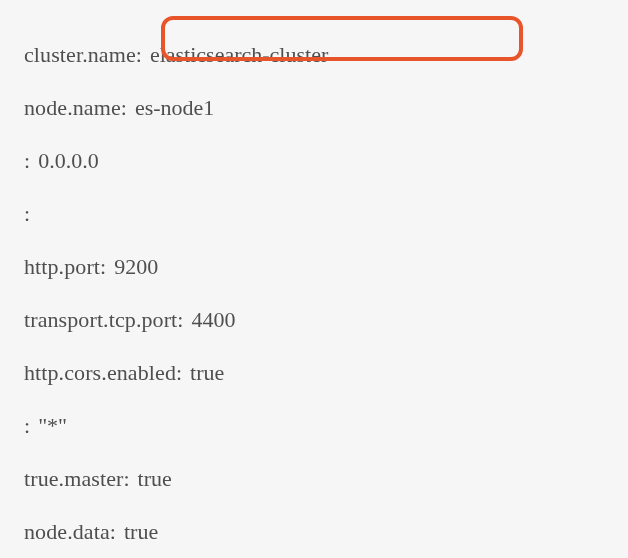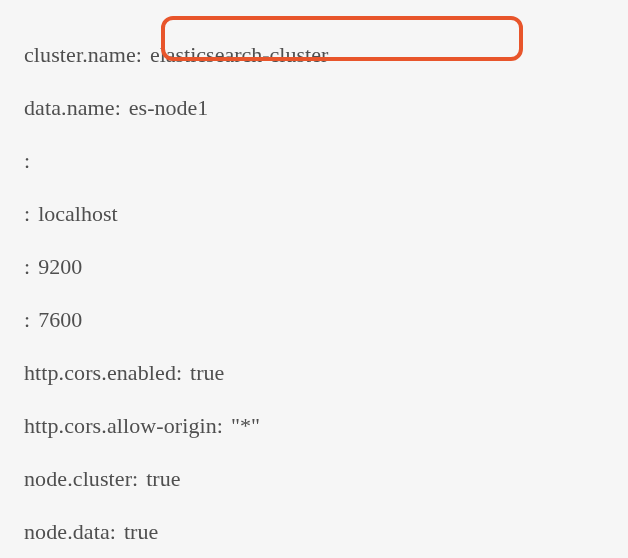--- a/index.html
+++ b/index.html
@@ -52,58 +52,59 @@
 
 <div class="container">
 
   <div class="line">
     <span class="key">cluster.name</span>
       <span class="sep">:</span>
     <span class="val">elasticsearch-cluster</span>
   </div>
 
   <div class="line">
-    <span class="key">data.name</span>
+    <span class="key">node.name</span>
       <span class="sep">:</span>
     <span class="val">es-node1</span>
+  </div>
+
+  <div class="line">
+      <span class="sep">:</span>
+    <span class="val">0.0.0.0</span>
   </div>
 
   <div class="line">
       <span class="sep">:</span>
   </div>
 
   <div class="line">
-      <span class="sep">:</span>
-    <span class="val">localhost</span>
-  </div>
-
-  <div class="line">
+    <span class="key">http.port</span>
       <span class="sep">:</span>
     <span class="val">9200</span>
   </div>
 
   <div class="line">
+    <span class="key">transport.tcp.port</span>
       <span class="sep">:</span>
-    <span class="val">7600</span>
+    <span class="val">4400</span>
   </div>
 
   <div class="line">
     <span class="key">http.cors.enabled</span>
       <span class="sep">:</span>
     <span class="val">true</span>
   </div>
 
   <div class="line">
-    <span class="key">http.cors.allow-origin</span>
       <span class="sep">:</span>
     <span class="val">"*"</span>
   </div>
 
   <div class="line">
-    <span class="key">node.cluster</span>
+    <span class="key">true.master</span>
       <span class="sep">:</span>
     <span class="val">true</span>
   </div>
 
   <div class="line">
     <span class="key">node.data</span>
       <span class="sep">:</span>
     <span class="val">true</span>
   </div>
 

